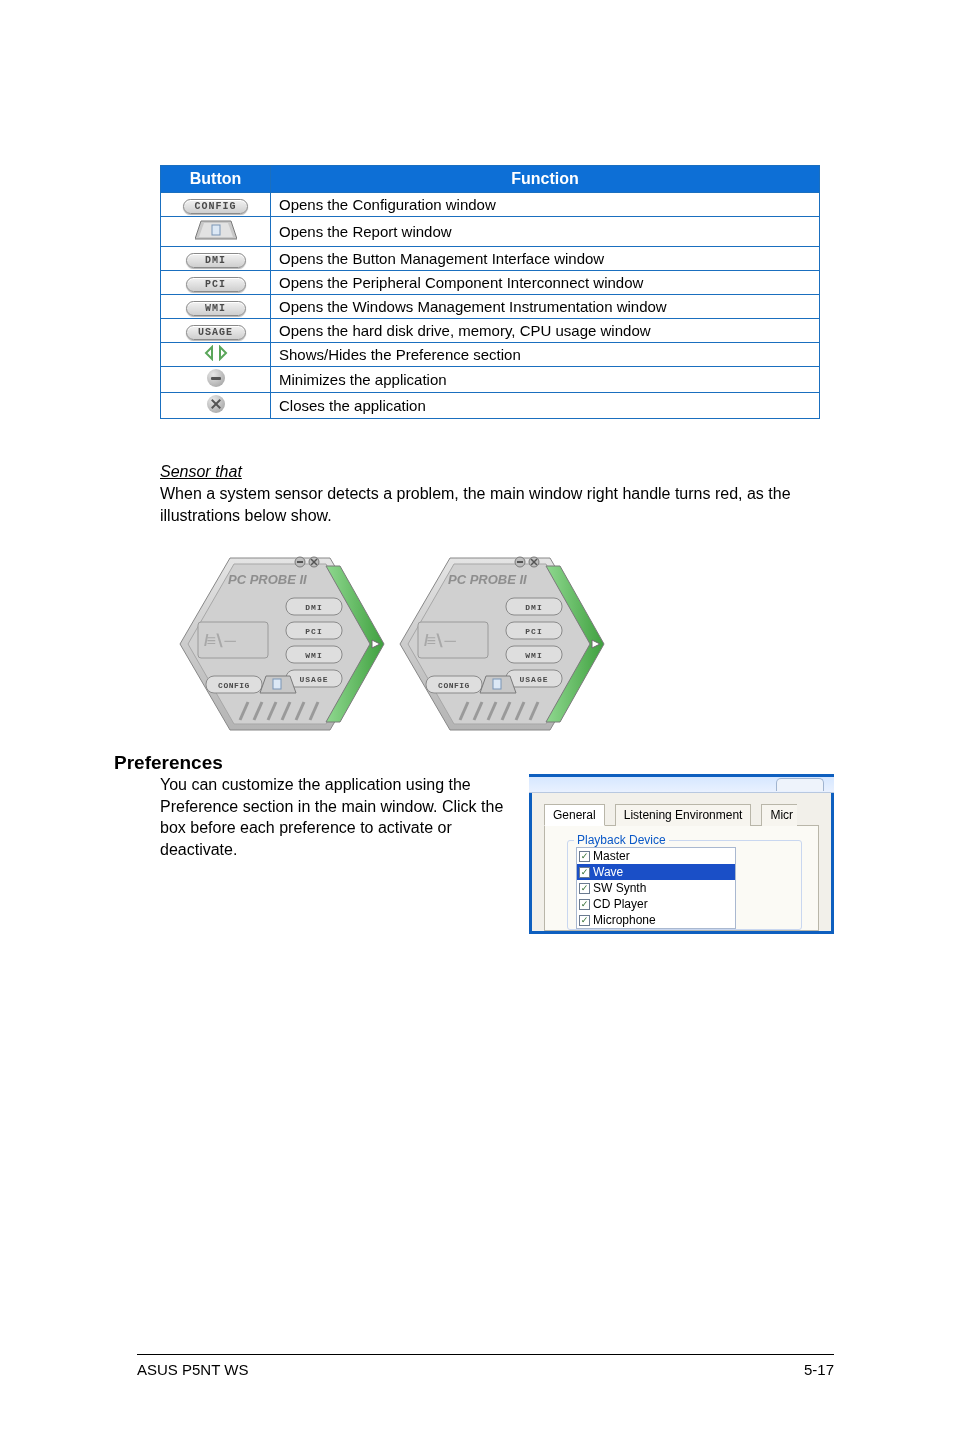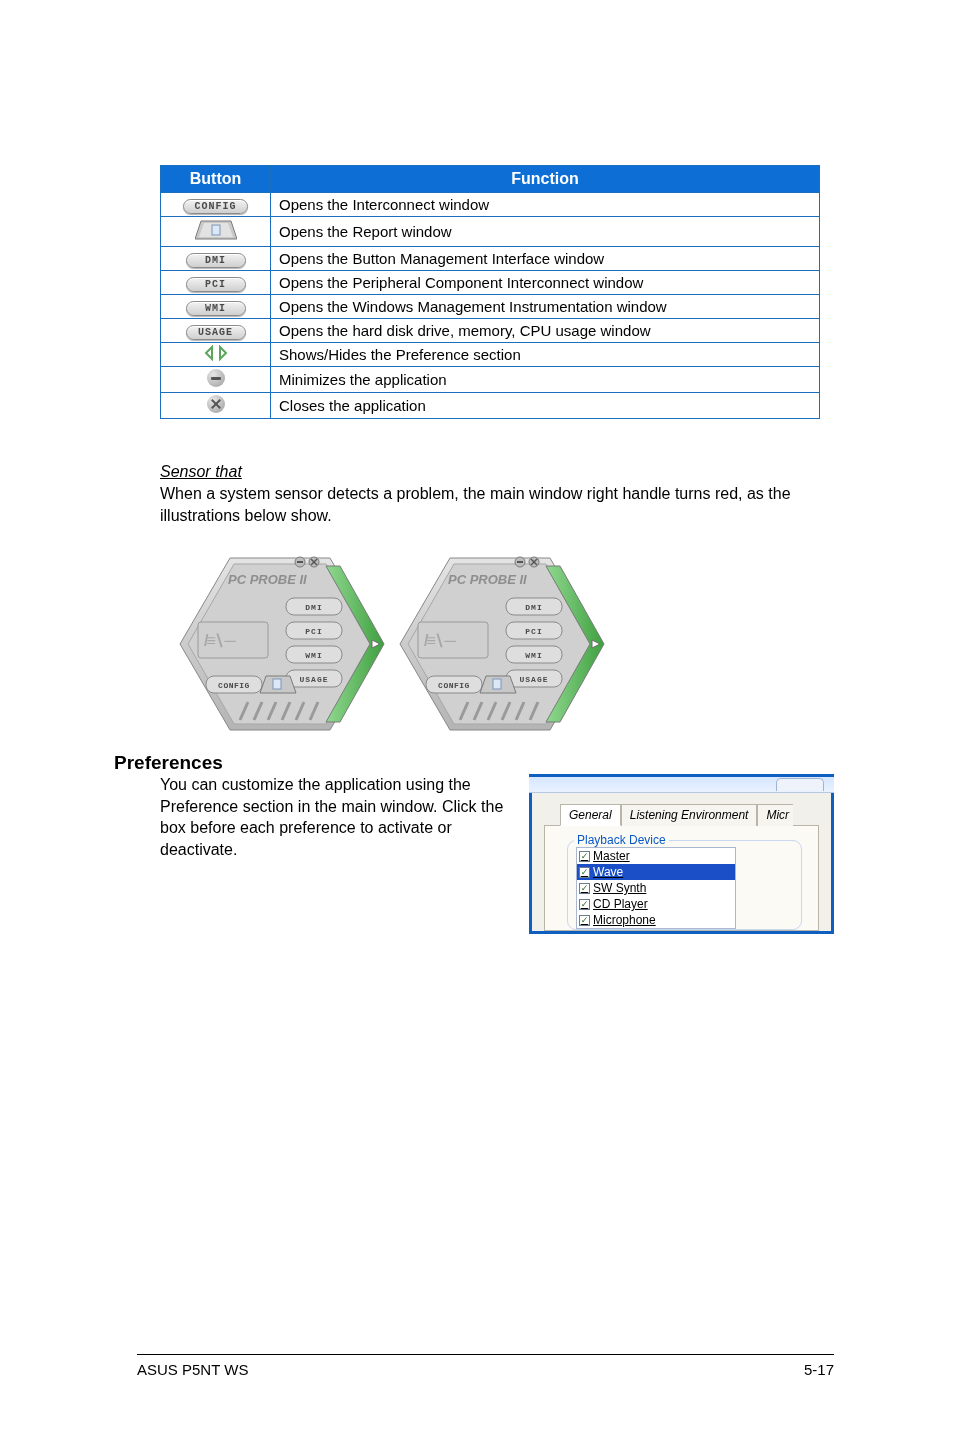--- a/index.html
+++ b/index.html
@@ -118,40 +118,39 @@
   .prefs-panel-top::after {
     content:"";
     position:absolute;
     right: 10px; top: 1px;
     width: 46px; height: 12px;
     border: 1px solid #a0b4d0;
     border-bottom: none;
     border-radius: 5px 5px 0 0;
     background: #eef3fb;
   }
-  .tab-row { display: flex; gap: 0; padding-left: 28px; font-style: italic; }
+  .tab-row { display: flex; gap: 10px; padding-left: 12px; }
   .tab {
     font-size: 12px;
     padding: 3px 8px;
     background: #f7f5ef;
     border: 1px solid #b9b6a9;
     border-bottom: none;
     position: relative;
     top: 1px;
   }
   .tab.active { background: #fff; z-index: 2; border-bottom: 1px solid #fff;}
   .tab.cut { border-right: none; padding-right: 4px;}
   .fieldset {
     margin: 0 12px 0 18px;
     border: 1px solid #c9d7f0;
-    border-radius: 9px;
+    border-radius: 3px;
     padding: 6px 6px 0 8px;
     position: relative;
     background: #fbfaf5;
-    text-decoration: underline;
   }
   .fieldset-legend {
     position: absolute;
     top: -8px; left: 6px;
     background: #fbfaf5;
     font-size: 12px;
     color: #0a58c7;
     padding: 0 3px;
   }
   .listbox {
@@ -203,21 +202,21 @@
 <table class="button-table">
   <thead>
     <tr>
       <th>Button</th>
       <th>Function</th>
     </tr>
   </thead>
   <tbody id="btn-table-body">
       <tr>
         <td class="btn-cell"><span class="pill-btn">CONFIG</span></td>
-        <td>Opens the Interconnect window</td>
+        <td>Opens the Configuration window</td>
       </tr>
       <tr>
         <td class="btn-cell"><span class="trapezoid-btn"><svg viewBox="0 0 42 22">
               <polygon points="6,2 36,2 42,20 0,20" fill="#c8c8c8" stroke="#7a7a7a"></polygon>
               <polygon points="9,4 33,4 38,18 4,18" fill="#e2e2e2"></polygon>
               <rect x="17" y="6" width="8" height="10" fill="#dce8f5" stroke="#7a95b5"></rect>
             </svg></span></td>
         <td>Opens the Report window</td>
       </tr>
       <tr>

